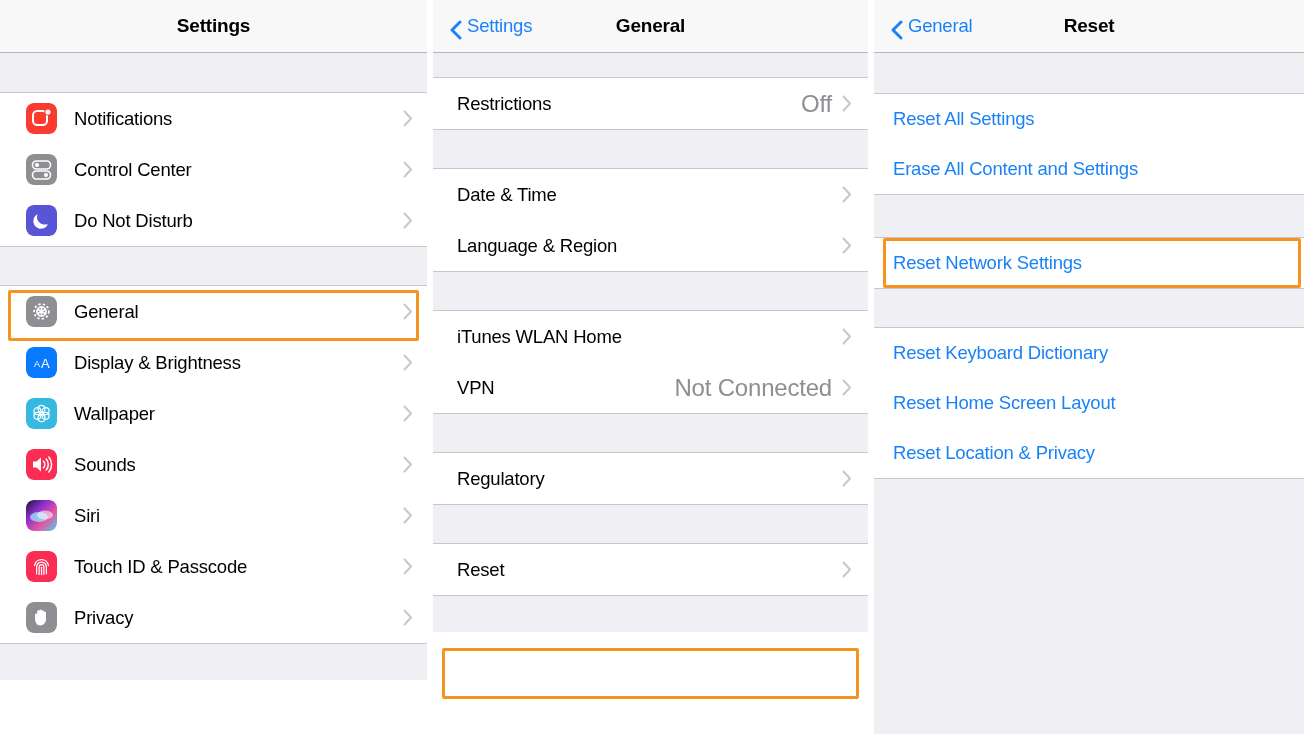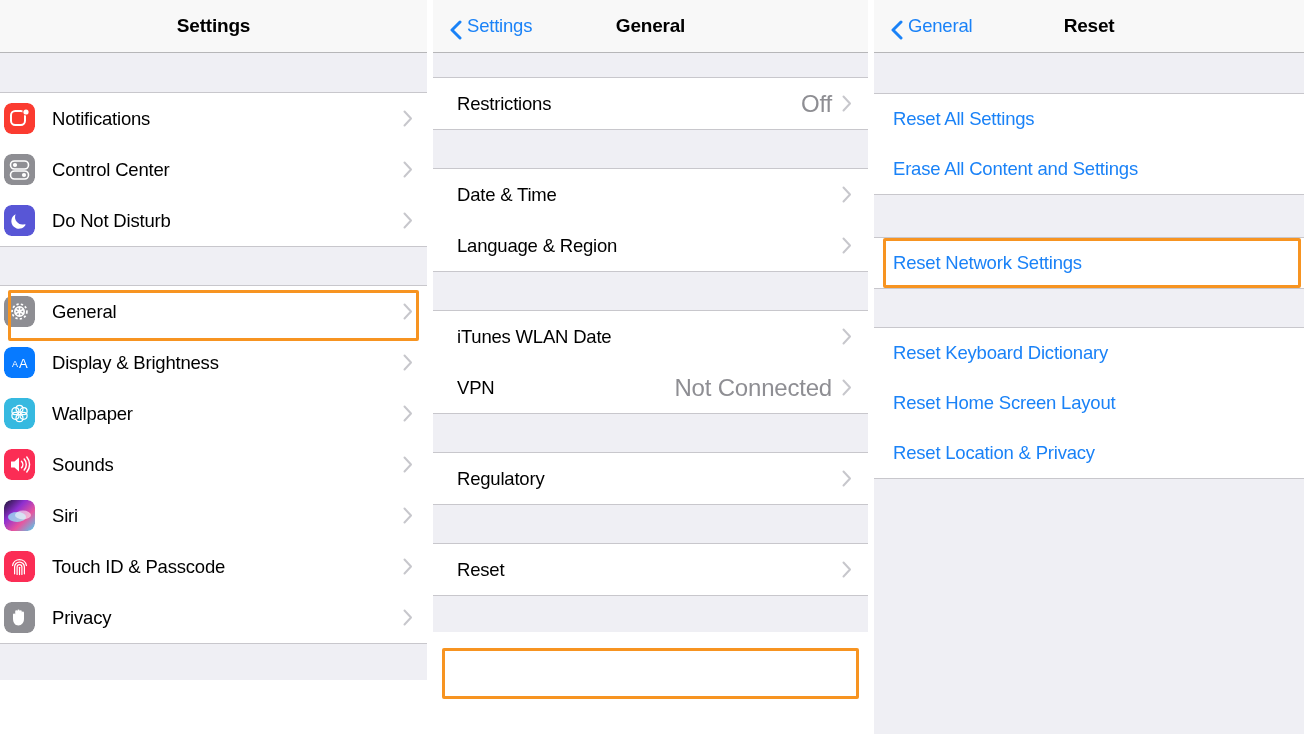--- a/index.html
+++ b/index.html
@@ -72,21 +72,21 @@
   .grp-gap { background: #efeff4; width: 100%; }
   .grp-gap.b { border-bottom: 1px solid #c8c7cc; }
   .grp-gap.t { border-top: 1px solid #c8c7cc; }
 
   .row {
     position: relative;
     display: flex;
     align-items: center;
     background: #ffffff;
     width: 100%;
-    padding-left: 4px;
+    padding-left: 26px;
     padding-right: 14px;
     border-bottom: 1px solid #c8c7cc;
   }
   .row.inset-line::after {
     content: "";
     position: absolute;
     left: 64px; right: 0; bottom: -1px;
     height: 1px;
     background: #c8c7cc;
   }
@@ -408,21 +408,21 @@
         <span class="chev">
           <svg viewBox="0 0 10 17">
               <path d="M1.5 1.5 L8 8.5 L1.5 15.5" fill="none" stroke="#c7c7cc" stroke-width="2" stroke-linecap="round" stroke-linejoin="round"></path>
             </svg>
         </span>
       </div>
 
       <div class="grp-gap t b" style="height:40px"></div>
 
       <div class="row inset-line">
-        <span class="row-label">iTunes WLAN Date</span>
+        <span class="row-label">iTunes WLAN Home</span>
         <span class="chev">
           <svg viewBox="0 0 10 17">
               <path d="M1.5 1.5 L8 8.5 L1.5 15.5" fill="none" stroke="#c7c7cc" stroke-width="2" stroke-linecap="round" stroke-linejoin="round"></path>
             </svg>
         </span>
       </div>
       <div class="row">
         <span class="row-label">VPN</span>
         <span class="row-value">Not Connected</span>
         <span class="chev">

